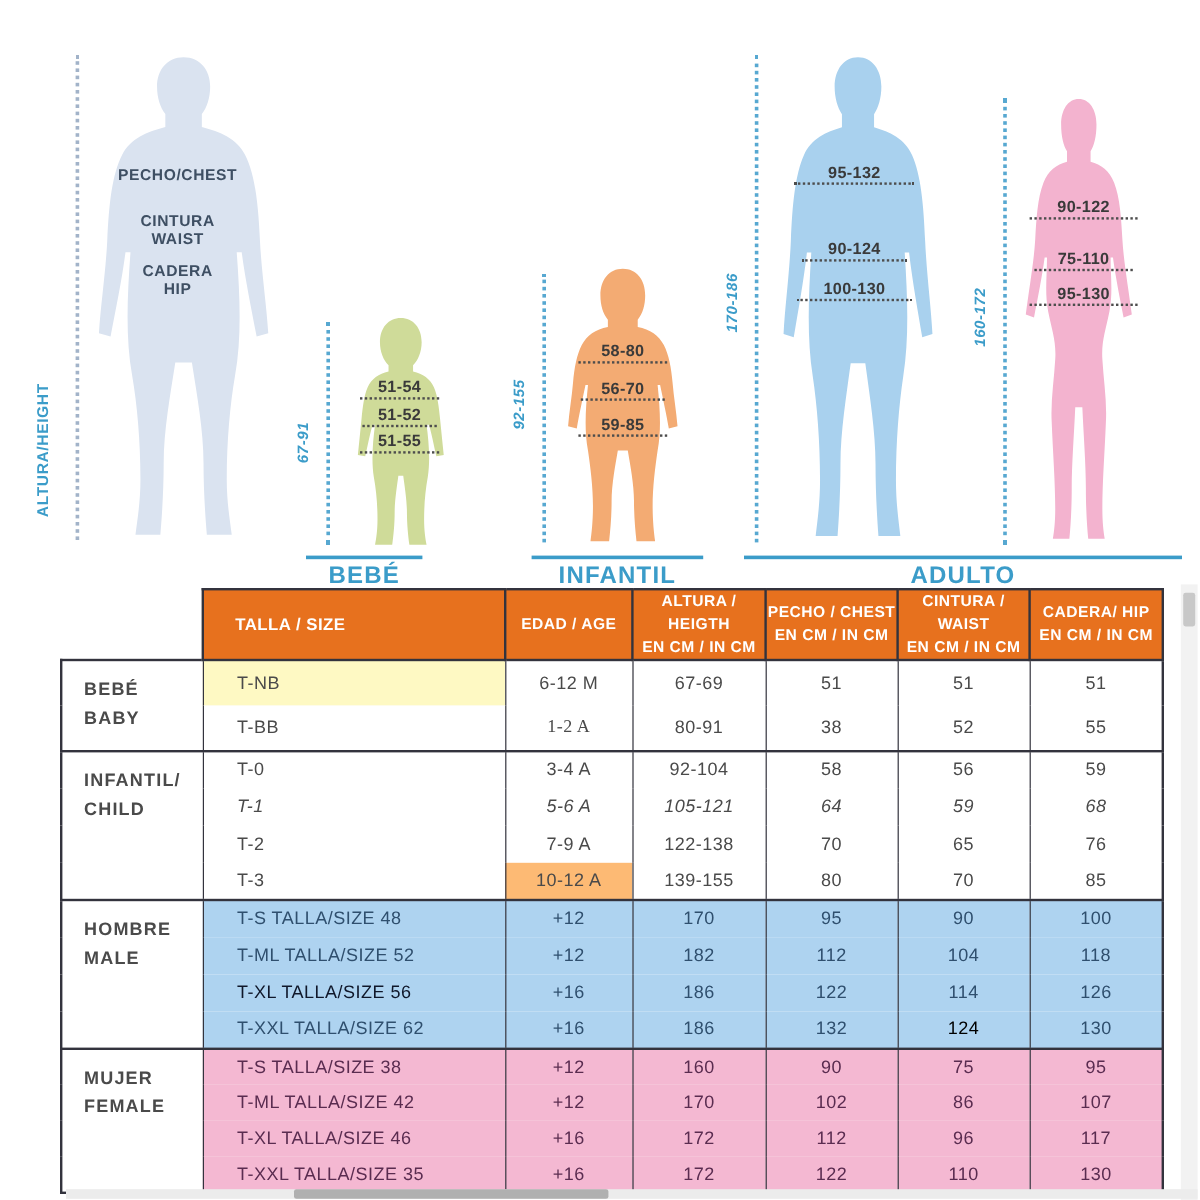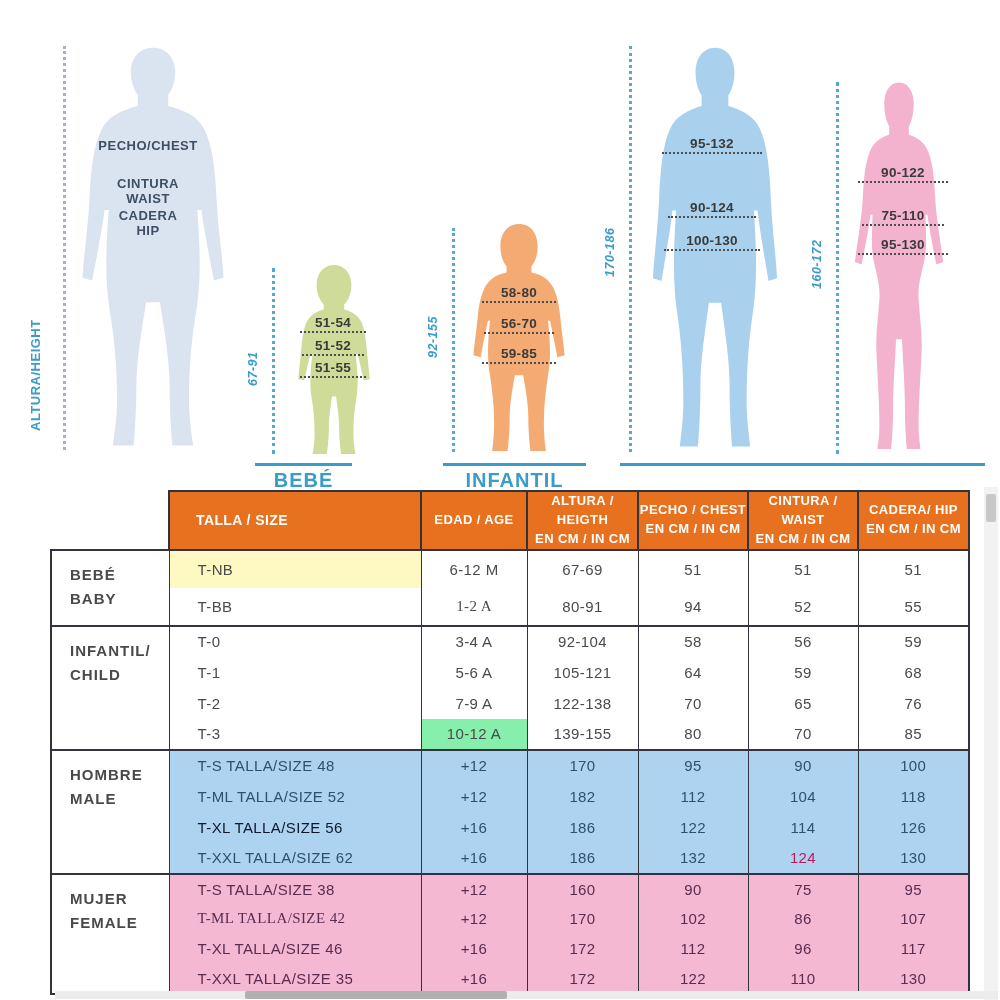--- a/index.html
+++ b/index.html
@@ -64,21 +64,21 @@
   <div class="vlabel" style="left:28px; top:295px; height:160px">ALTURA/HEIGHT</div>
 
   <svg class="fig" style="left:70px; top:45px; width:166px; height:406px" viewBox="0 0 120 300" preserveAspectRatio="none">
     <path d="M60,2 C50,2 44,10 44,20 C44,27 46,33 49,37 L49,45 C38,48 28,52 23,62 C17,74 15,92 14,115 C13,135 10,155 9,172 L16,174 C19,158 23,138 25,122 L28,122 C26,150 25,175 29,198 C32,216 34,238 34,262 C34,276 32,288 31,296 L46,296 C47,284 48,268 48,252 C48,232 52,210 55,190 L65,190 C68,210 72,232 72,252 C72,268 73,284 74,296 L89,296 C88,288 86,276 86,262 C86,238 88,216 91,198 C95,175 94,150 92,122 L95,122 C97,138 101,158 104,174 L111,172 C110,155 107,135 106,115 C105,92 103,74 97,62 C92,52 82,48 71,45 L71,37 C74,33 76,27 76,20 C76,10 70,2 60,2 Z" fill="#dae3f0"></path>
   </svg>
   <div class="bodylabel" style="left:93px; top:138px; width:110px">PECHO/CHEST</div>
   <div class="bodylabel" style="left:93px; top:176px; width:110px">
     <span>CINTURA</span><br>
     <span>WAIST</span>
   </div>
-  <div class="bodylabel" style="left:93px; top:208px; width:110px">
+  <div class="bodylabel" style="left:93px; top:218px; width:110px">
     <span>CADERA</span><br>
     <span>HIP</span>
   </div>
 
   <div class="dotline" style="left:272px; top:268px; height:186px"></div>
   <div class="vlabel num" style="left:246px; top:333px; height:72px">67-91</div>
   <svg class="fig" style="left:288px; top:263px; width:92px; height:192px" viewBox="0 0 90 190" preserveAspectRatio="none">
     <path d="M45,2 C35,2 28,10 28,22 C28,30 31,37 35,41 L35,46 C27,48 21,52 18,59 C15,66 14,75 13,85 C12,95 11,105 10,115 L16,116 C18,107 20,97 22,90 L24,90 C22,105 21,120 23,133 C25,144 26,156 26,168 C26,177 25,184 24,189 L38,189 C39,182 40,172 40,162 C40,152 42,140 43,132 L47,132 C48,140 50,152 50,162 C50,172 51,182 52,189 L66,189 C65,184 64,177 64,168 C64,156 65,144 67,133 C69,120 68,105 66,90 L68,90 C70,97 72,107 74,116 L80,115 C79,105 78,95 77,85 C76,75 75,66 72,59 C69,52 63,48 55,46 L55,41 C59,37 62,30 62,22 C62,10 55,2 45,2 Z" fill="#cfdb99"></path>
   </svg>
   <div class="meas" style="left:300px; top:315px; width:66px">51-54</div>
@@ -112,20 +112,21 @@
   <div class="meas" style="left:862px; top:208px; width:82px">75-110</div>
   <div class="meas" style="left:858px; top:237px; width:90px">95-130</div>
 
   <div class="sec-line" style="left:255px; top:463px; width:97px"></div>
   <div class="sec-label" style="left:255px; top:469px; width:97px">BEBÉ</div>
 
   <div class="sec-line" style="left:443px; top:463px; width:143px"></div>
   <div class="sec-label" style="left:443px; top:469px; width:143px">INFANTIL</div>
 
   <div class="sec-line" style="left:620px; top:463px; width:365px"></div>
+  <div class="sec-label" style="left:620px; top:469px; width:365px">ADULTO</div>
 
   <table class="size">
     <colgroup>
       <col style="width:118px">
         <col style="width:252px">
         <col style="width:106px">
       <col style="width:111px">
         <col style="width:110px">
         <col style="width:110px">
       <col style="width:111px">
@@ -167,57 +168,57 @@
           <td class="num" style="background: rgb(255, 255, 255); color: rgb(74, 74, 74);">6-12 M</td>
           <td class="num" style="background: rgb(255, 255, 255); color: rgb(74, 74, 74);">67-69</td>
           <td class="num" style="background: rgb(255, 255, 255); color: rgb(74, 74, 74);">51</td>
           <td class="num" style="background: rgb(255, 255, 255); color: rgb(74, 74, 74);">51</td>
           <td class="num" style="background: rgb(255, 255, 255); color: rgb(74, 74, 74);">51</td>
         </tr>
         <tr style="height: 38px;">
           <td class="talla" style="background: rgb(255, 255, 255); color: rgb(74, 74, 74);">T-BB</td>
           <td class="num" style="background: rgb(255, 255, 255); color: rgb(74, 74, 74); font-family: Liberation Serif, serif;">1-2 A</td>
           <td class="num" style="background: rgb(255, 255, 255); color: rgb(74, 74, 74);">80-91</td>
-          <td class="num" style="background: rgb(255, 255, 255); color: rgb(74, 74, 74);">94</td>
+          <td class="num" style="background: rgb(255, 255, 255); color: rgb(74, 74, 74);">38</td>
           <td class="num" style="background: rgb(255, 255, 255); color: rgb(74, 74, 74);">52</td>
           <td class="num" style="background: rgb(255, 255, 255); color: rgb(74, 74, 74);">55</td>
         </tr>
       </tbody>
       <tbody>
         <tr style="height: 31px;">
           <td class="grouplabel" rowspan="4">
             <div>INFANTIL/</div>
             <div>CHILD</div>
           </td>
           <td class="talla" style="background: rgb(255, 255, 255); color: rgb(74, 74, 74);">T-0</td>
           <td class="num" style="background: rgb(255, 255, 255); color: rgb(74, 74, 74);">3-4 A</td>
           <td class="num" style="background: rgb(255, 255, 255); color: rgb(74, 74, 74);">92-104</td>
           <td class="num" style="background: rgb(255, 255, 255); color: rgb(74, 74, 74);">58</td>
           <td class="num" style="background: rgb(255, 255, 255); color: rgb(74, 74, 74);">56</td>
           <td class="num" style="background: rgb(255, 255, 255); color: rgb(74, 74, 74);">59</td>
         </tr>
-        <tr style="height: 31px;">
+        <tr style="height: 31px; font-style: italic;">
           <td class="talla" style="background: rgb(255, 255, 255); color: rgb(74, 74, 74);">T-1</td>
           <td class="num" style="background: rgb(255, 255, 255); color: rgb(74, 74, 74);">5-6 A</td>
           <td class="num" style="background: rgb(255, 255, 255); color: rgb(74, 74, 74);">105-121</td>
           <td class="num" style="background: rgb(255, 255, 255); color: rgb(74, 74, 74);">64</td>
           <td class="num" style="background: rgb(255, 255, 255); color: rgb(74, 74, 74);">59</td>
           <td class="num" style="background: rgb(255, 255, 255); color: rgb(74, 74, 74);">68</td>
         </tr>
         <tr style="height: 31px; margin-top: 41px;">
           <td class="talla" style="background: rgb(255, 255, 255); color: rgb(74, 74, 74);">T-2</td>
           <td class="num" style="background: rgb(255, 255, 255); color: rgb(74, 74, 74);">7-9 A</td>
           <td class="num" style="background: rgb(255, 255, 255); color: rgb(74, 74, 74);">122-138</td>
           <td class="num" style="background: rgb(255, 255, 255); color: rgb(74, 74, 74);">70</td>
           <td class="num" style="background: rgb(255, 255, 255); color: rgb(74, 74, 74);">65</td>
           <td class="num" style="background: rgb(255, 255, 255); color: rgb(74, 74, 74);">76</td>
         </tr>
         <tr style="height: 31px;">
           <td class="talla" style="background: rgb(255, 255, 255); color: rgb(74, 74, 74);">T-3</td>
-          <td class="num" style="background: #86efac; color: rgb(74, 74, 74);">10-12 A</td>
+          <td class="num" style="background: #fdba74; color: rgb(74, 74, 74);">10-12 A</td>
           <td class="num" style="background: rgb(255, 255, 255); color: rgb(74, 74, 74);">139-155</td>
           <td class="num" style="background: rgb(255, 255, 255); color: rgb(74, 74, 74);">80</td>
           <td class="num" style="background: rgb(255, 255, 255); color: rgb(74, 74, 74);">70</td>
           <td class="num" style="background: rgb(255, 255, 255); color: rgb(74, 74, 74);">85</td>
         </tr>
       </tbody>
       <tbody>
         <tr style="height: 31px;">
           <td class="grouplabel" rowspan="4">
             <div>HOMBRE</div>
@@ -244,39 +245,39 @@
           <td class="num" style="background: rgb(174, 211, 240); color: rgb(47, 79, 110);">186</td>
           <td class="num" style="background: rgb(174, 211, 240); color: rgb(47, 79, 110);">122</td>
           <td class="num" style="background: rgb(174, 211, 240); color: rgb(47, 79, 110);">114</td>
           <td class="num" style="background: rgb(174, 211, 240); color: rgb(47, 79, 110);">126</td>
         </tr>
         <tr style="height: 31px;">
           <td class="talla" style="background: rgb(174, 211, 240); color: rgb(47, 79, 110);">T-XXL TALLA/SIZE 62</td>
           <td class="num" style="background: rgb(174, 211, 240); color: rgb(47, 79, 110);">+16</td>
           <td class="num" style="background: rgb(174, 211, 240); color: rgb(47, 79, 110);">186</td>
           <td class="num" style="background: rgb(174, 211, 240); color: rgb(47, 79, 110);">132</td>
-          <td class="num" style="background: rgb(174, 211, 240); color: #be185d;">124</td>
+          <td class="num" style="background: rgb(174, 211, 240); color: #000000;">124</td>
           <td class="num" style="background: rgb(174, 211, 240); color: rgb(47, 79, 110);">130</td>
         </tr>
       </tbody>
       <tbody>
         <tr style="height: 30px;">
           <td class="grouplabel" rowspan="4">
             <div>MUJER</div>
             <div>FEMALE</div>
           </td>
           <td class="talla" style="background: rgb(244, 184, 210); color: rgb(90, 44, 80);">T-S TALLA/SIZE 38</td>
           <td class="num" style="background: rgb(244, 184, 210); color: rgb(90, 44, 80);">+12</td>
           <td class="num" style="background: rgb(244, 184, 210); color: rgb(90, 44, 80);">160</td>
           <td class="num" style="background: rgb(244, 184, 210); color: rgb(90, 44, 80);">90</td>
           <td class="num" style="background: rgb(244, 184, 210); color: rgb(90, 44, 80);">75</td>
           <td class="num" style="background: rgb(244, 184, 210); color: rgb(90, 44, 80);">95</td>
         </tr>
         <tr style="height: 30px;">
-          <td class="talla" style="background: rgb(244, 184, 210); color: rgb(90, 44, 80); font-family: Liberation Serif, serif;">T-ML TALLA/SIZE 42</td>
+          <td class="talla" style="background: rgb(244, 184, 210); color: rgb(90, 44, 80);">T-ML TALLA/SIZE 42</td>
           <td class="num" style="background: rgb(244, 184, 210); color: rgb(90, 44, 80);">+12</td>
           <td class="num" style="background: rgb(244, 184, 210); color: rgb(90, 44, 80);">170</td>
           <td class="num" style="background: rgb(244, 184, 210); color: rgb(90, 44, 80); text-align: center;">102</td>
           <td class="num" style="background: rgb(244, 184, 210); color: rgb(90, 44, 80);">86</td>
           <td class="num" style="background: rgb(244, 184, 210); color: rgb(90, 44, 80);">107</td>
         </tr>
         <tr style="height: 30px;">
           <td class="talla" style="background: rgb(244, 184, 210); color: rgb(90, 44, 80);">T-XL TALLA/SIZE 46</td>
           <td class="num" style="background: rgb(244, 184, 210); color: rgb(90, 44, 80);">+16</td>
           <td class="num" style="background: rgb(244, 184, 210); color: rgb(90, 44, 80);">172</td>

